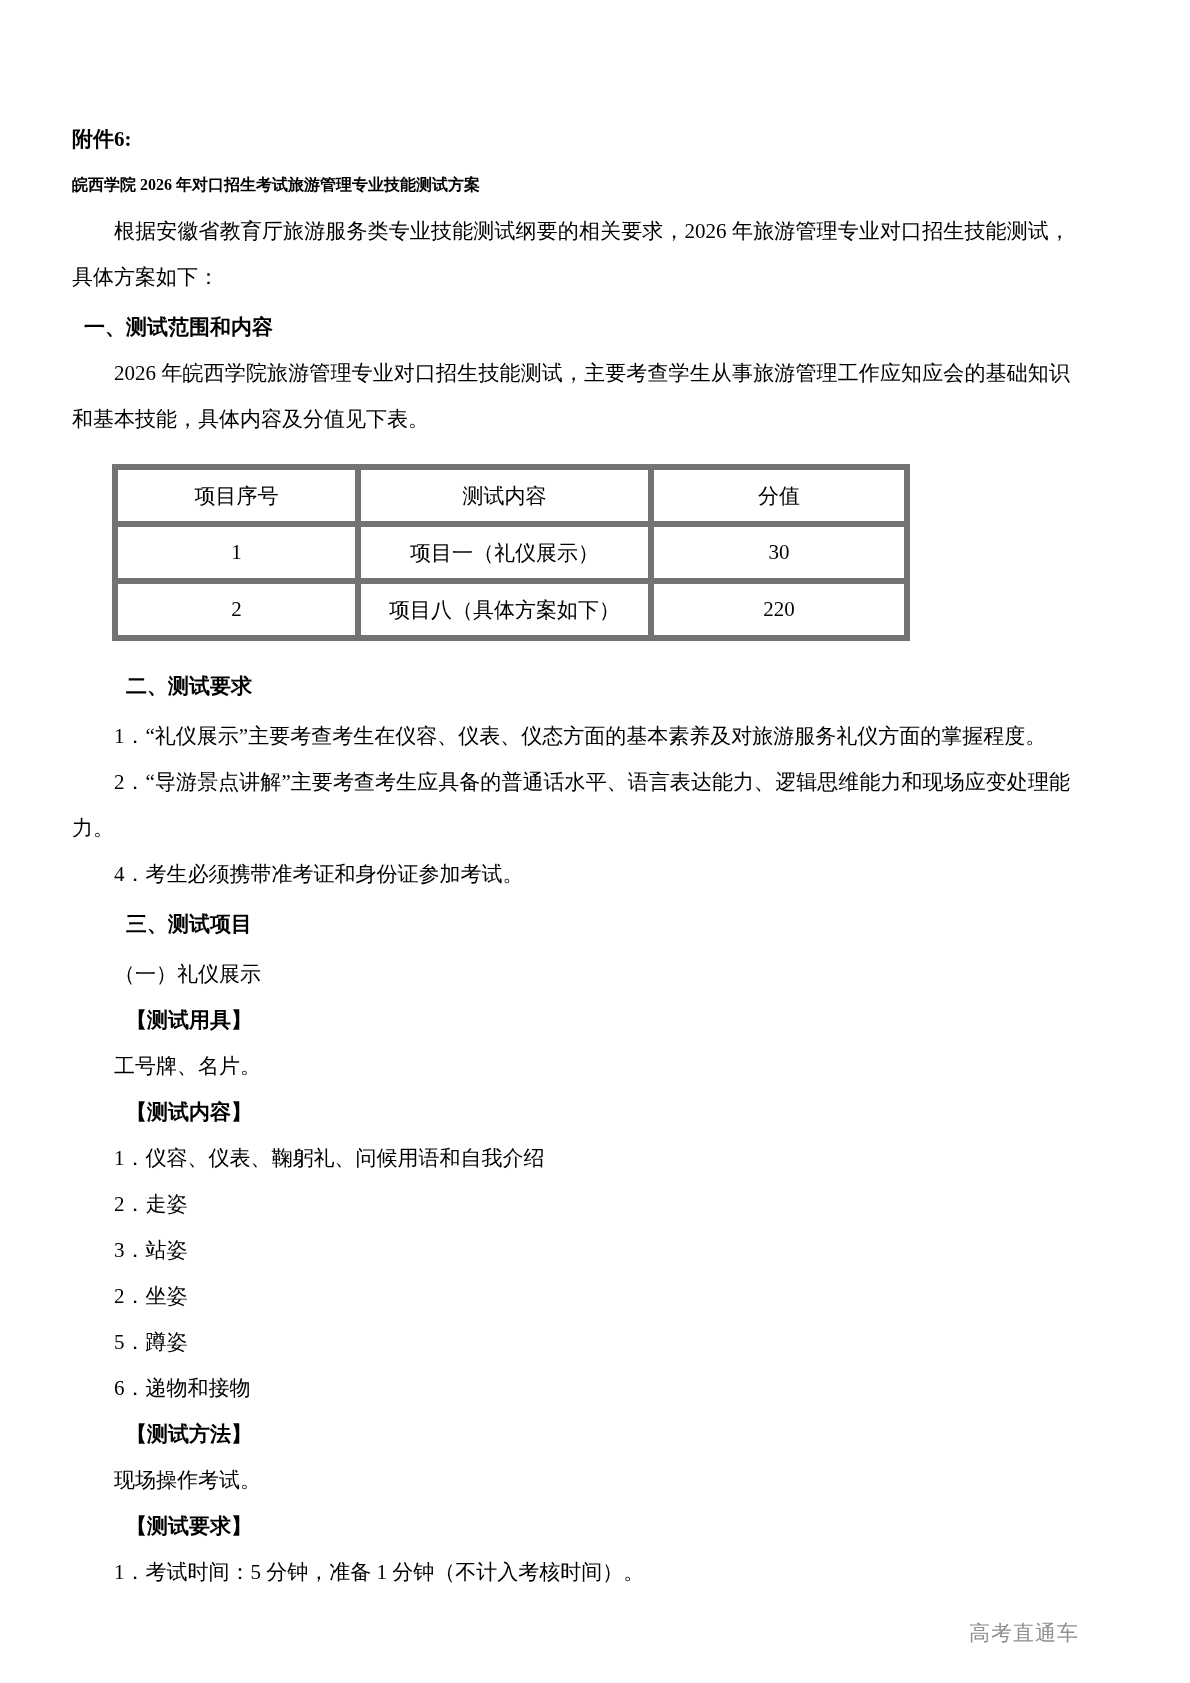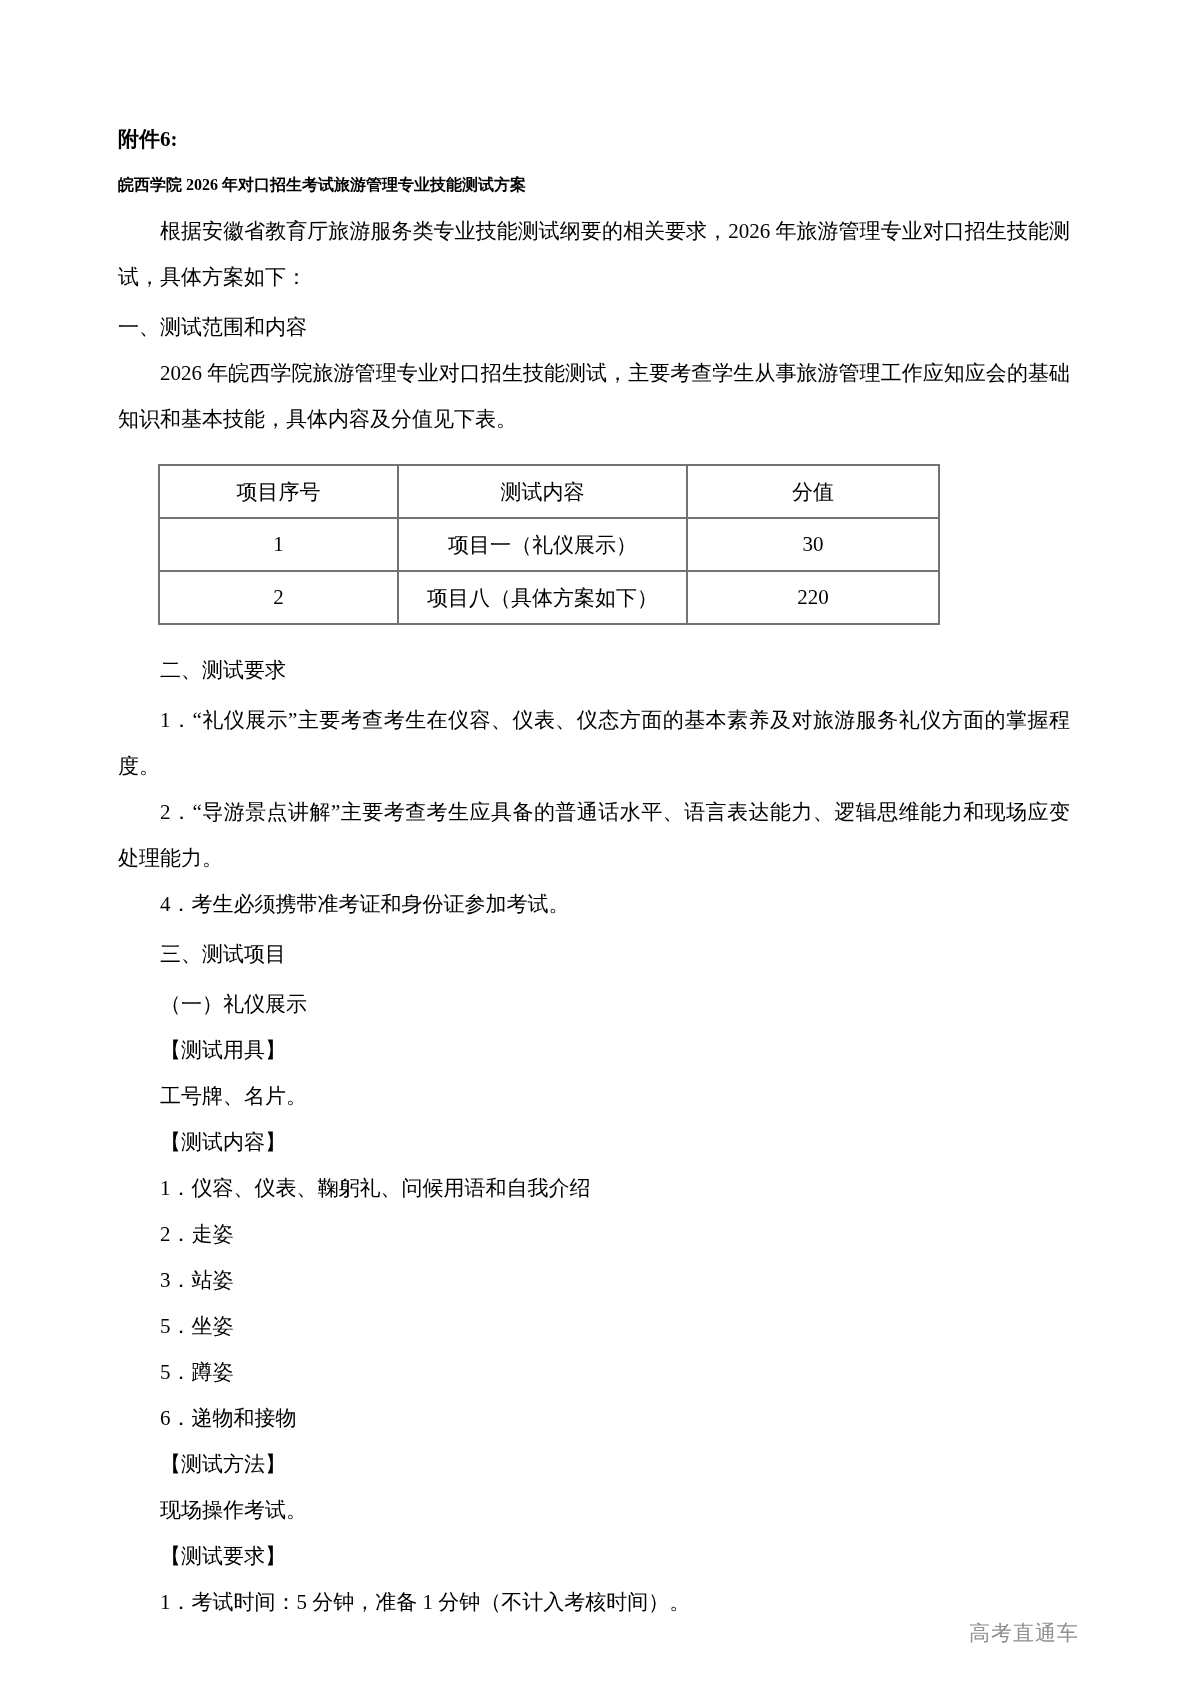--- a/index.html
+++ b/index.html
@@ -9,54 +9,55 @@
   }
   .doc {
     position: relative;
     width: 1190px;
     height: 1683px;
     box-sizing: border-box;
     background: #ffffff;
     color: #000000;
     font-family: "Liberation Serif", "DejaVu Serif", serif;
     font-size: 21px;
-    padding: 116px 120px 0 118px;
+    padding: 116px 120px 0 72px;
     overflow: hidden;
   }
   p {
     margin: 0;
     line-height: 46px;
     text-align: justify;
   }
   .attachment {
     font-weight: bold;
   }
   .title {
     text-align: left;
     font-weight: bold;
     font-size: 16px;
   }
   .indent {
     text-indent: 2em;
   }
   .h {
-    font-weight: normal;
+    font-weight: bold;
+    margin-left: 12px;
   }
   .gap-top {
     margin-top: 4px;
   }
   table.score {
     border-collapse: collapse;
     margin: 22px 0 22px 40px;
     table-layout: fixed;
     width: 774px;
   }
   table.score th,
   table.score td {
-    border: 2px solid #737373;
+    border: 6px solid #737373;
     height: 51px;
     text-align: center;
     vertical-align: middle;
     font-weight: normal;
     font-size: 21px;
     padding: 0;
   }
   .col-1 { width: 237px; }
   .col-2 { width: 287px; }
   .col-3 { width: 250px; }
@@ -116,21 +117,21 @@
 
   <p class="indent gap-top">（一）礼仪展示</p>
 
   <p class="h indent">【测试用具】</p>
   <p class="indent">工号牌、名片。</p>
 
   <p class="h indent">【测试内容】</p>
   <p class="indent">1．仪容、仪表、鞠躬礼、问候用语和自我介绍</p>
   <p class="indent">2．走姿</p>
   <p class="indent">3．站姿</p>
-  <p class="indent">5．坐姿</p>
+  <p class="indent">2．坐姿</p>
   <p class="indent">5．蹲姿</p>
   <p class="indent">6．递物和接物</p>
 
   <p class="h indent">【测试方法】</p>
   <p class="indent">现场操作考试。</p>
 
   <p class="h indent">【测试要求】</p>
   <p class="indent">1．考试时间：5 分钟，准备 1 分钟（不计入考核时间）。</p>
 
   <div class="watermark">高考直通车</div>

